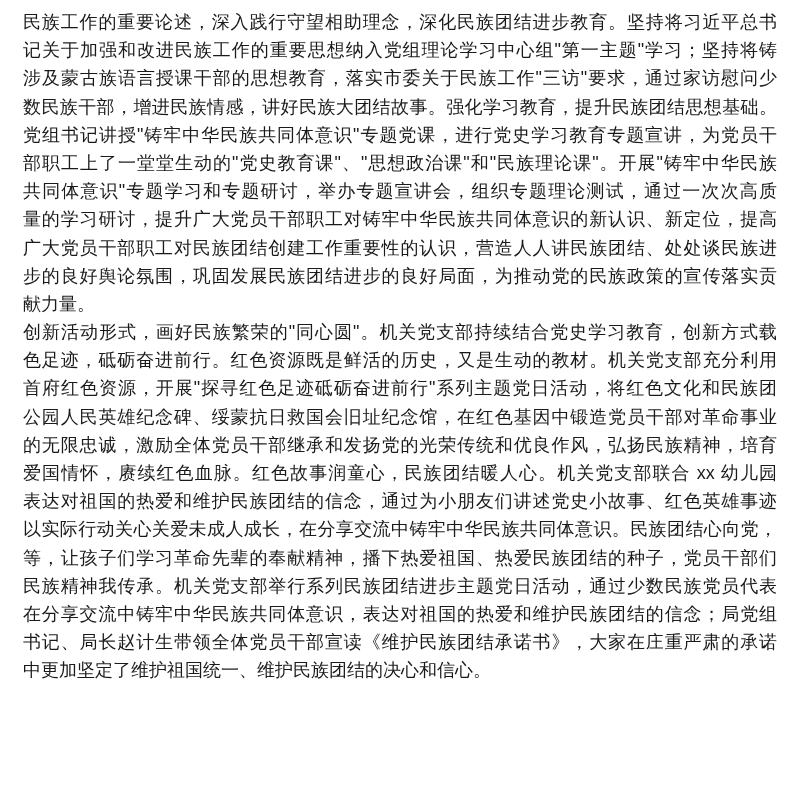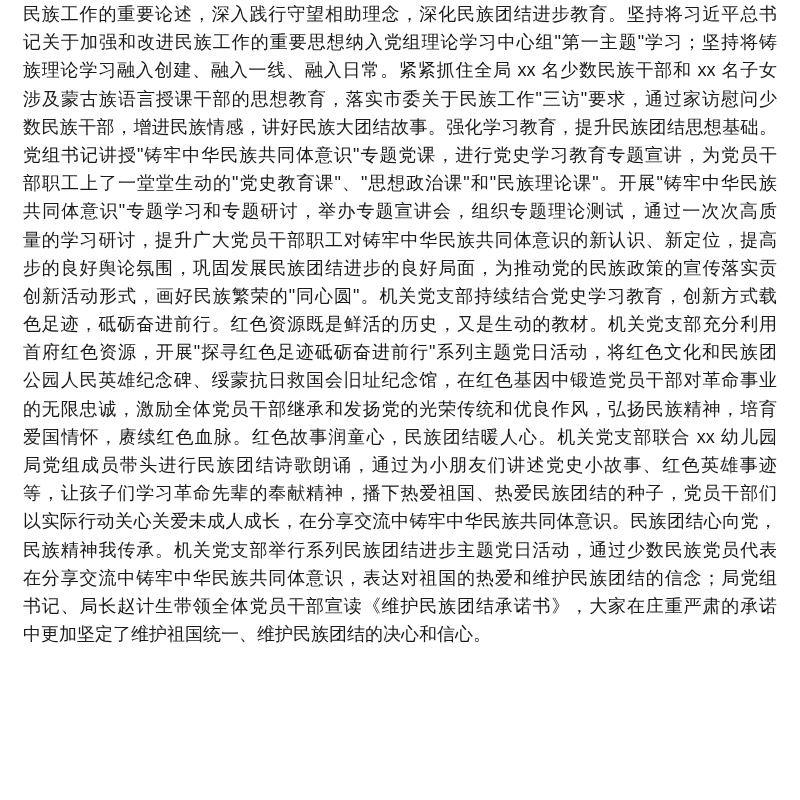--- a/index.html
+++ b/index.html
@@ -10,21 +10,21 @@
     width: 800px;
     height: 800px;
     overflow: hidden;
     background: var(--bg, #ffffff);
   }
   .page {
     box-sizing: border-box;
     width: 800px;
     height: 800px;
     overflow: hidden;
-    padding: 0 23px;
+    padding: 8px 23px;
     background: var(--bg, #ffffff);
     color: var(--fg, #1a1a1a);
     font-family: "Liberation Sans", sans-serif;
     font-size: 18px;
     line-height: 28.2px;
     font-weight: 400;
   }
   .line {
     height: 28.2px;
     overflow: hidden;
@@ -35,34 +35,35 @@
   .line.para-end {
     text-align-last: left;
   }
 </style>
 </head>
 <body>
 
 <div class="page">
     <div class="line">民族工作的重要论述，深入践行守望相助理念，深化民族团结进步教育。坚持将习近平总书</div>
     <div class="line">记关于加强和改进民族工作的重要思想纳入党组理论学习中心组"第一主题"学习；坚持将铸</div>
-    <div class="line">族理论学习融入创建、融入一线、融入日常。紧紧抓住全局 xx 名少数民族干部和 xx 名子女</div>
     <div class="line">涉及蒙古族语言授课干部的思想教育，落实市委关于民族工作"三访"要求，通过家访慰问少</div>
     <div class="line">数民族干部，增进民族情感，讲好民族大团结故事。强化学习教育，提升民族团结思想基础。</div>
     <div class="line">党组书记讲授"铸牢中华民族共同体意识"专题党课，进行党史学习教育专题宣讲，为党员干</div>
     <div class="line">部职工上了一堂堂生动的"党史教育课"、"思想政治课"和"民族理论课"。开展"铸牢中华民族</div>
     <div class="line">共同体意识"专题学习和专题研讨，举办专题宣讲会，组织专题理论测试，通过一次次高质</div>
     <div class="line">量的学习研讨，提升广大党员干部职工对铸牢中华民族共同体意识的新认识、新定位，提高</div>
+    <div class="line">广大党员干部职工对民族团结创建工作重要性的认识，营造人人讲民族团结、处处谈民族进</div>
     <div class="line">步的良好舆论氛围，巩固发展民族团结进步的良好局面，为推动党的民族政策的宣传落实贡</div>
+    <div class="line para-end">献力量。</div>
     <div class="line">创新活动形式，画好民族繁荣的"同心圆"。机关党支部持续结合党史学习教育，创新方式载</div>
     <div class="line">色足迹，砥砺奋进前行。红色资源既是鲜活的历史，又是生动的教材。机关党支部充分利用</div>
     <div class="line">首府红色资源，开展"探寻红色足迹砥砺奋进前行"系列主题党日活动，将红色文化和民族团</div>
     <div class="line">公园人民英雄纪念碑、绥蒙抗日救国会旧址纪念馆，在红色基因中锻造党员干部对革命事业</div>
     <div class="line">的无限忠诚，激励全体党员干部继承和发扬党的光荣传统和优良作风，弘扬民族精神，培育</div>
     <div class="line">爱国情怀，赓续红色血脉。红色故事润童心，民族团结暖人心。机关党支部联合 xx 幼儿园</div>
-    <div class="line">局党组成员带头进行民族团结诗歌朗诵，通过为小朋友们讲述党史小故事、红色英雄事迹</div>
+    <div class="line">表达对祖国的热爱和维护民族团结的信念，通过为小朋友们讲述党史小故事、红色英雄事迹</div>
+    <div class="line">以实际行动关心关爱未成人成长，在分享交流中铸牢中华民族共同体意识。民族团结心向党，</div>
     <div class="line">等，让孩子们学习革命先辈的奉献精神，播下热爱祖国、热爱民族团结的种子，党员干部们</div>
-    <div class="line">以实际行动关心关爱未成人成长，在分享交流中铸牢中华民族共同体意识。民族团结心向党，</div>
     <div class="line">民族精神我传承。机关党支部举行系列民族团结进步主题党日活动，通过少数民族党员代表</div>
     <div class="line">在分享交流中铸牢中华民族共同体意识，表达对祖国的热爱和维护民族团结的信念；局党组</div>
     <div class="line">书记、局长赵计生带领全体党员干部宣读《维护民族团结承诺书》，大家在庄重严肃的承诺</div>
     <div class="line para-end">中更加坚定了维护祖国统一、维护民族团结的决心和信心。</div>
   </div>
 
 </body></html>

